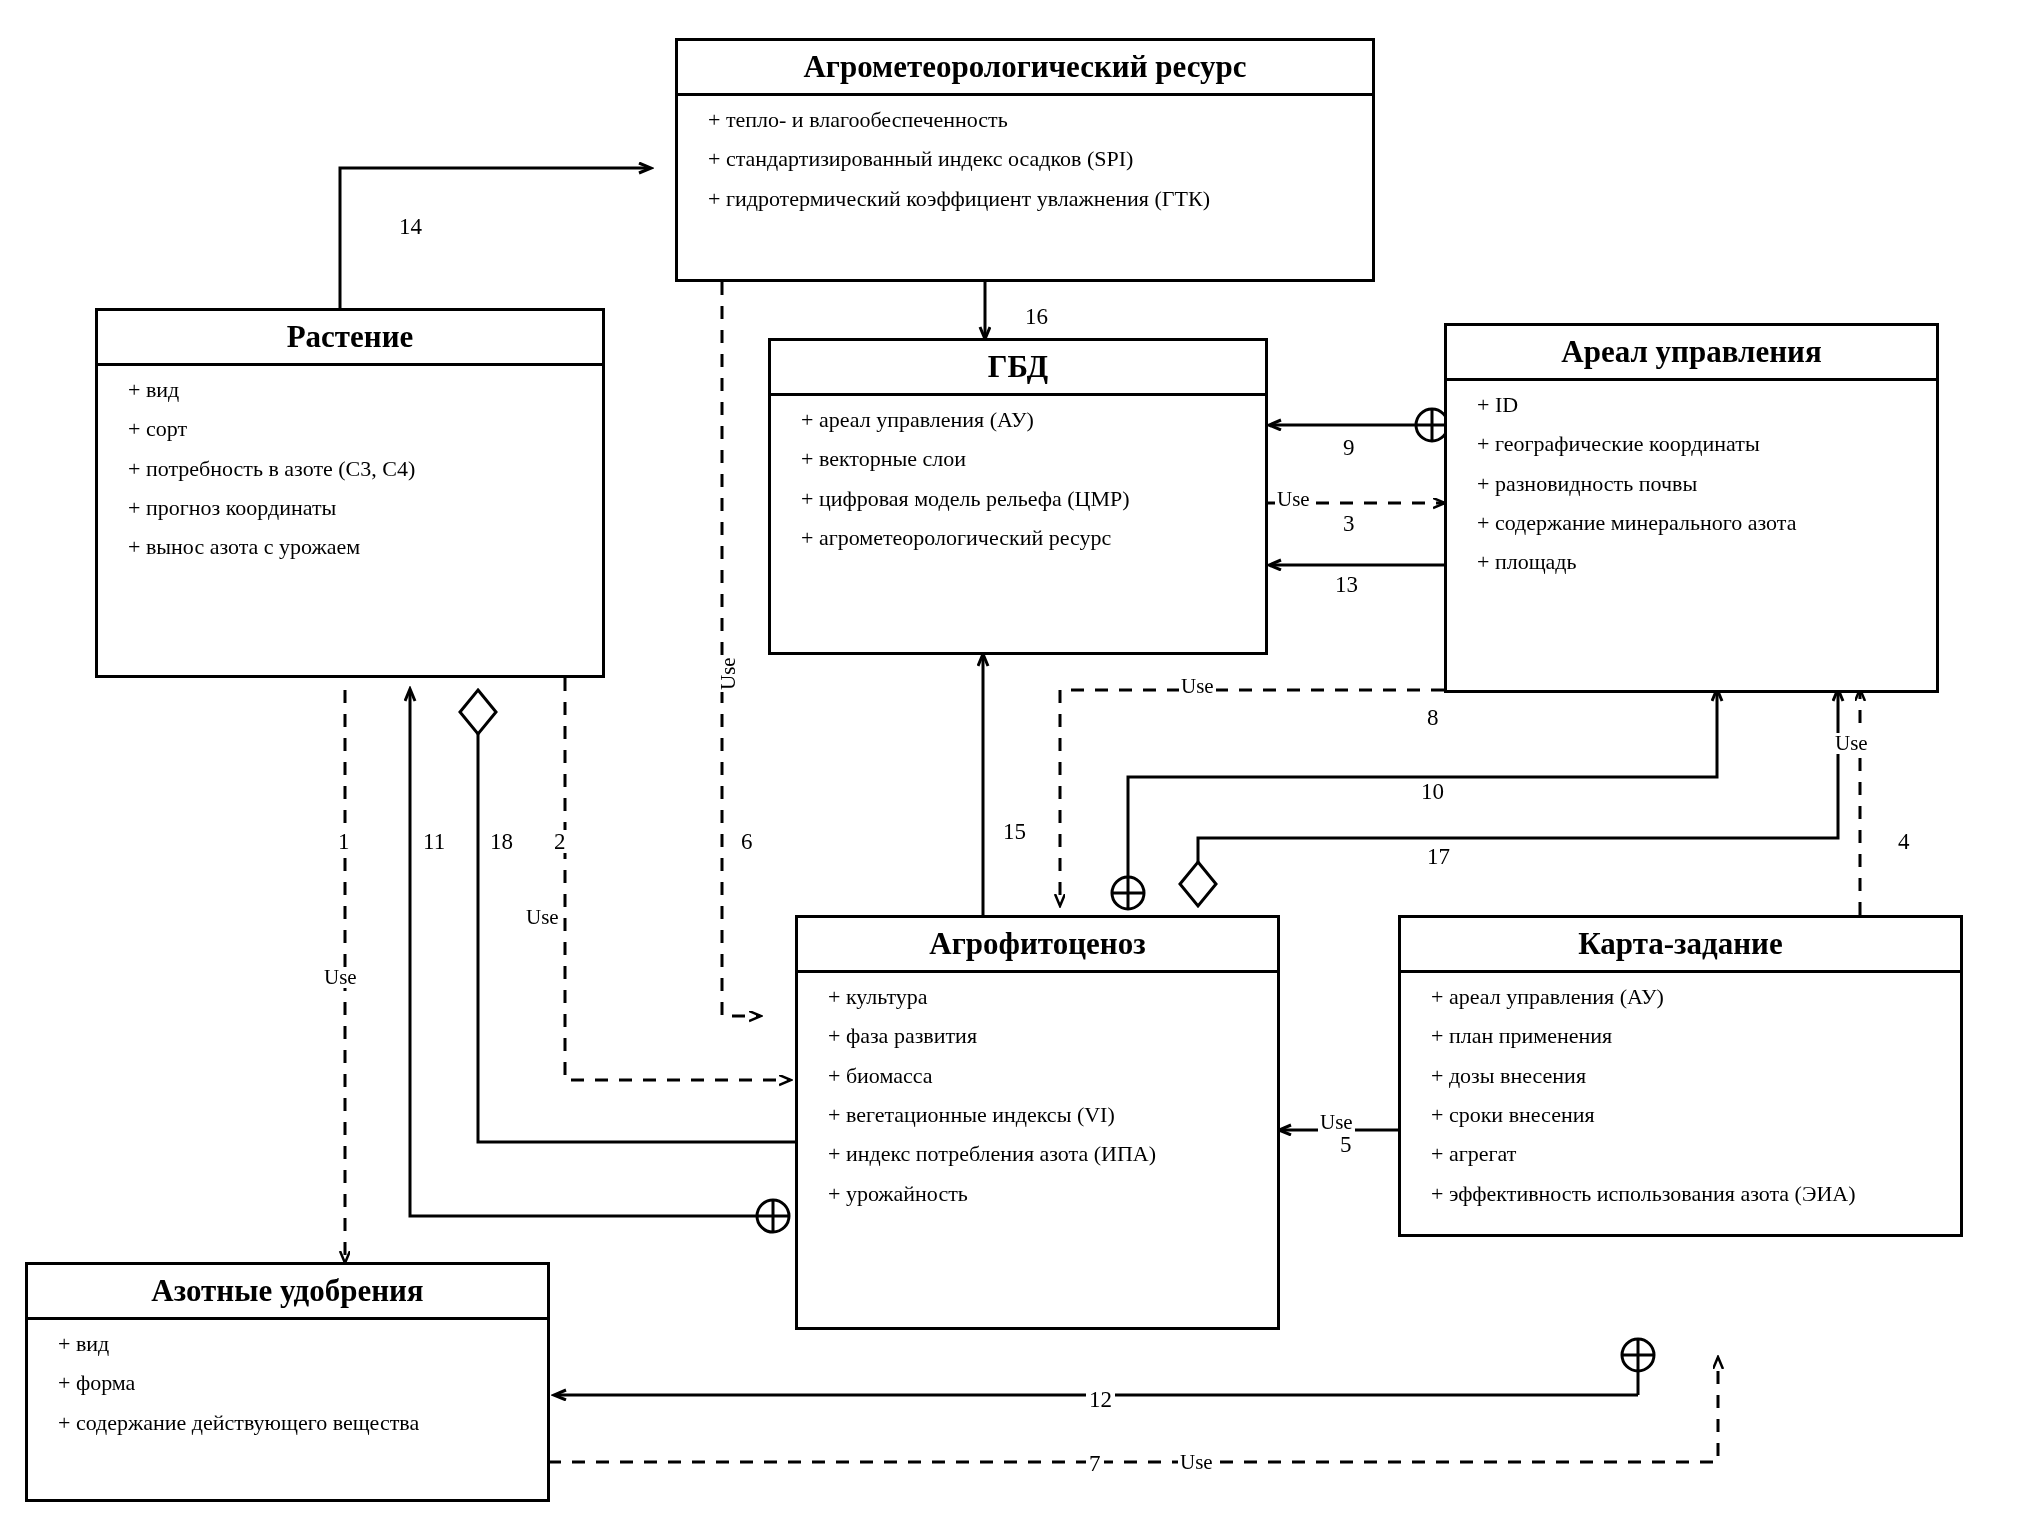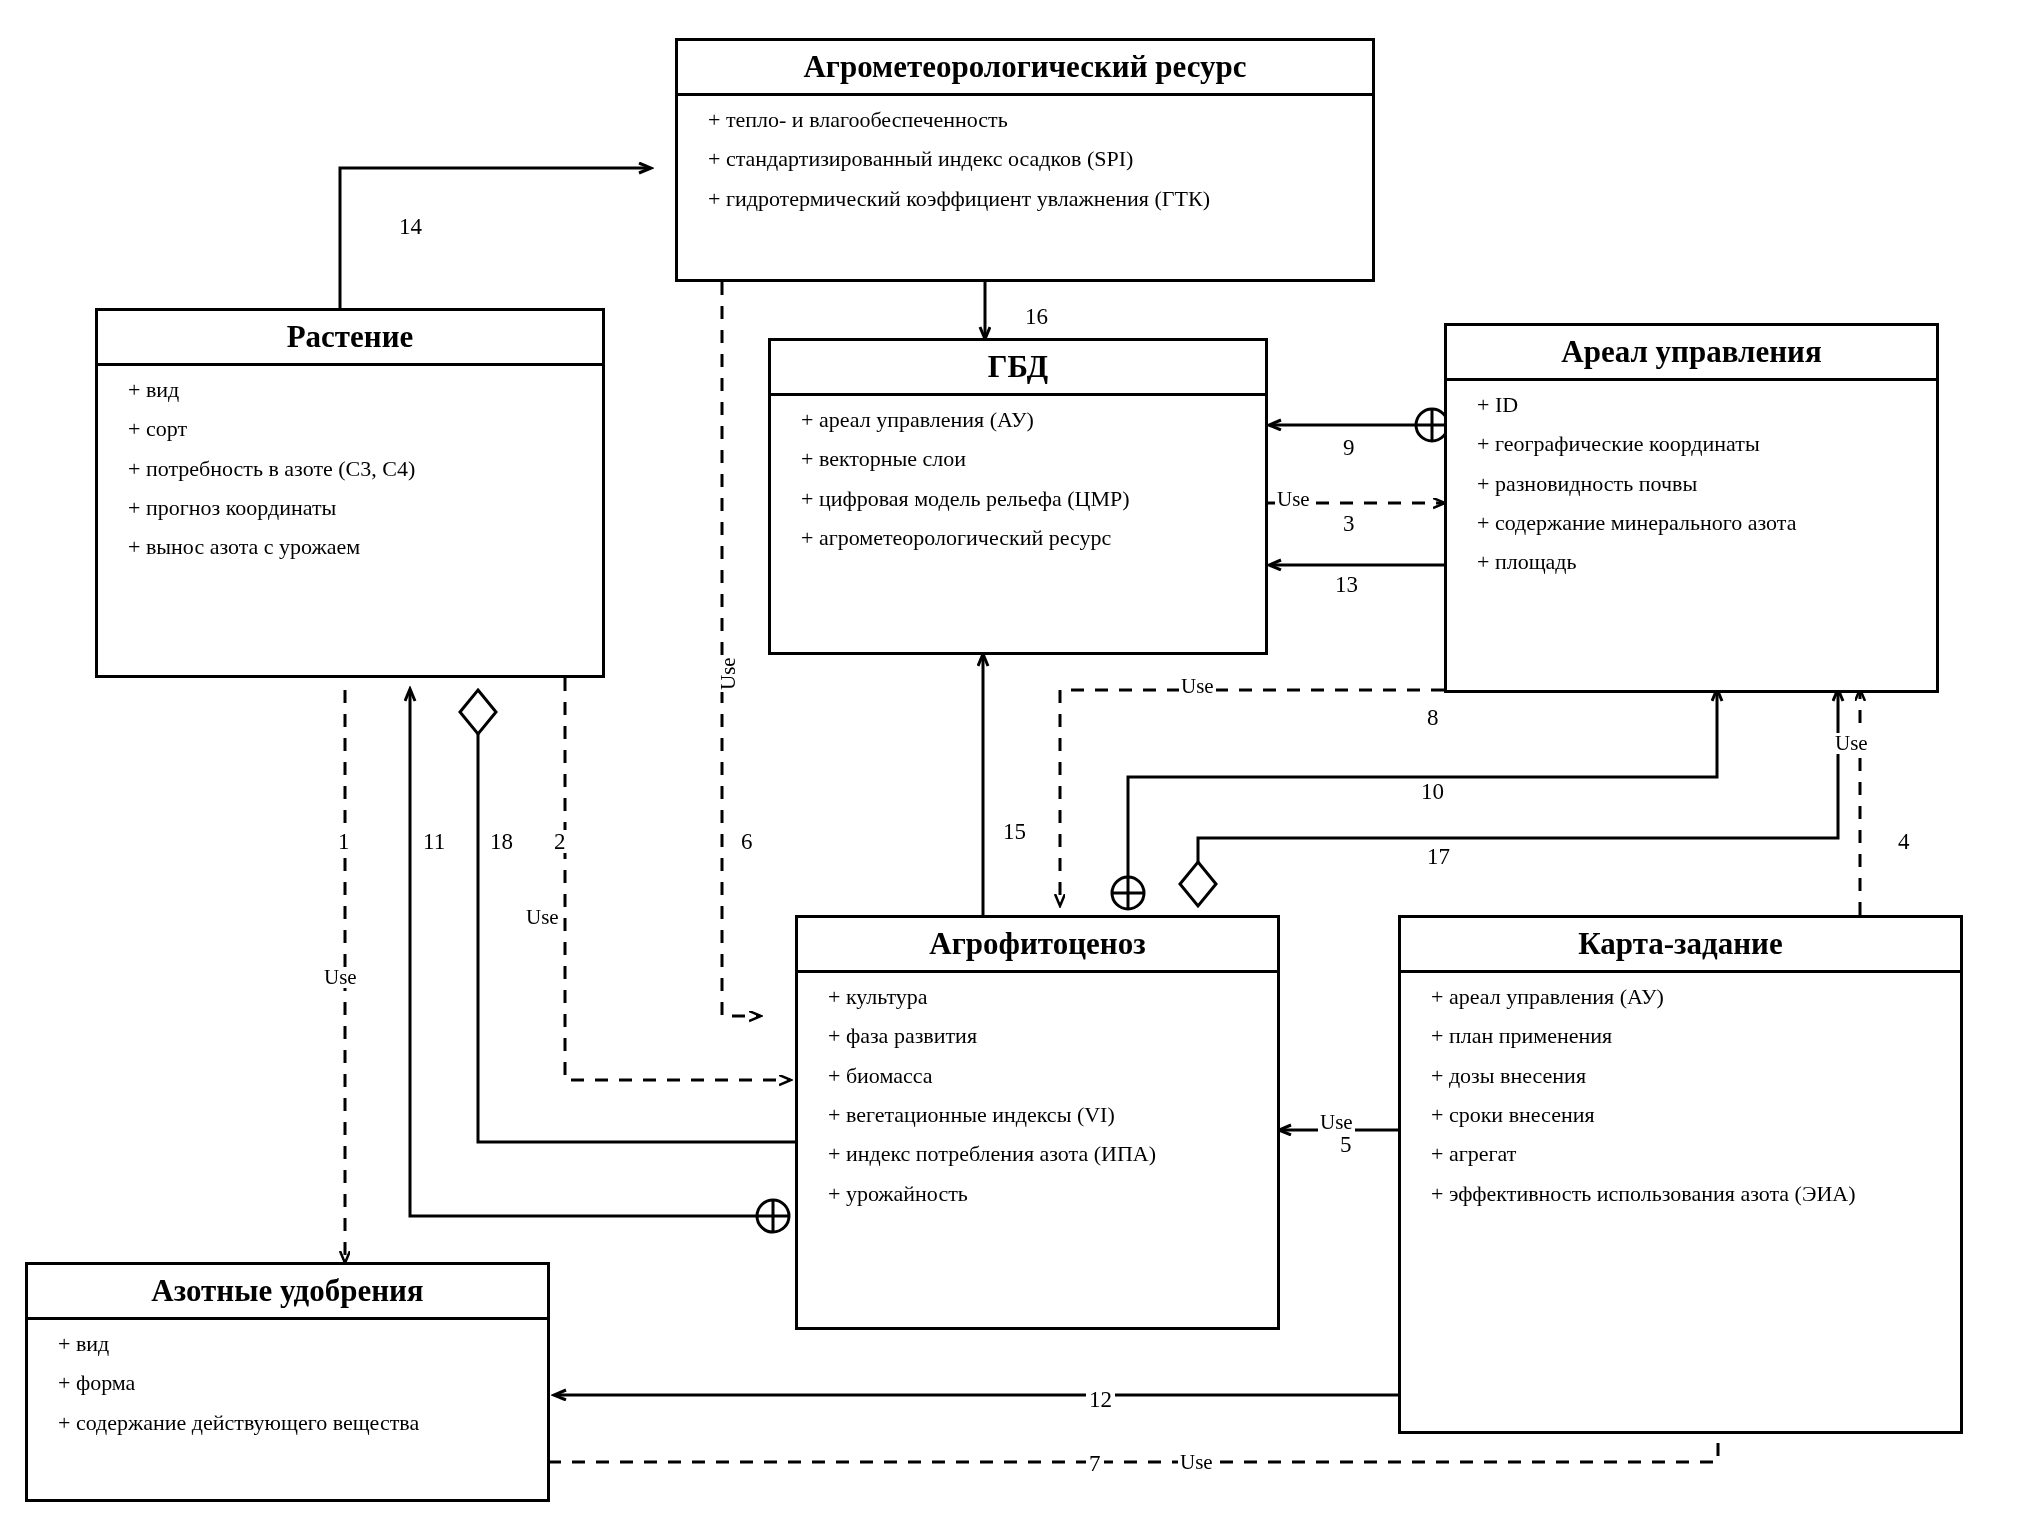--- a/index.html
+++ b/index.html
@@ -185,21 +185,21 @@
     <div class="uml-attrs">
       <div class="uml-attr">+ культура</div>
       <div class="uml-attr">+ фаза развития</div>
       <div class="uml-attr">+ биомасса</div>
       <div class="uml-attr">+ вегетационные индексы (VI)</div>
       <div class="uml-attr">+ индекс потребления азота (ИПА)</div>
       <div class="uml-attr">+ урожайность</div>
     </div>
   </div>
 
-  <div class="uml-class" style="left:1398px; top:915px; width:565px; height:519px;">
+  <div class="uml-class" style="left:1398px; top:915px; width:565px; height:322px;">
     <div class="uml-title">Карта-задание</div>
     <div class="uml-attrs">
       <div class="uml-attr">+ ареал управления (АУ)</div>
       <div class="uml-attr">+ план применения</div>
       <div class="uml-attr">+ дозы внесения</div>
       <div class="uml-attr">+ сроки внесения</div>
       <div class="uml-attr">+ агрегат</div>
       <div class="uml-attr">+ эффективность использования азота (ЭИА)</div>
     </div>
   </div>

